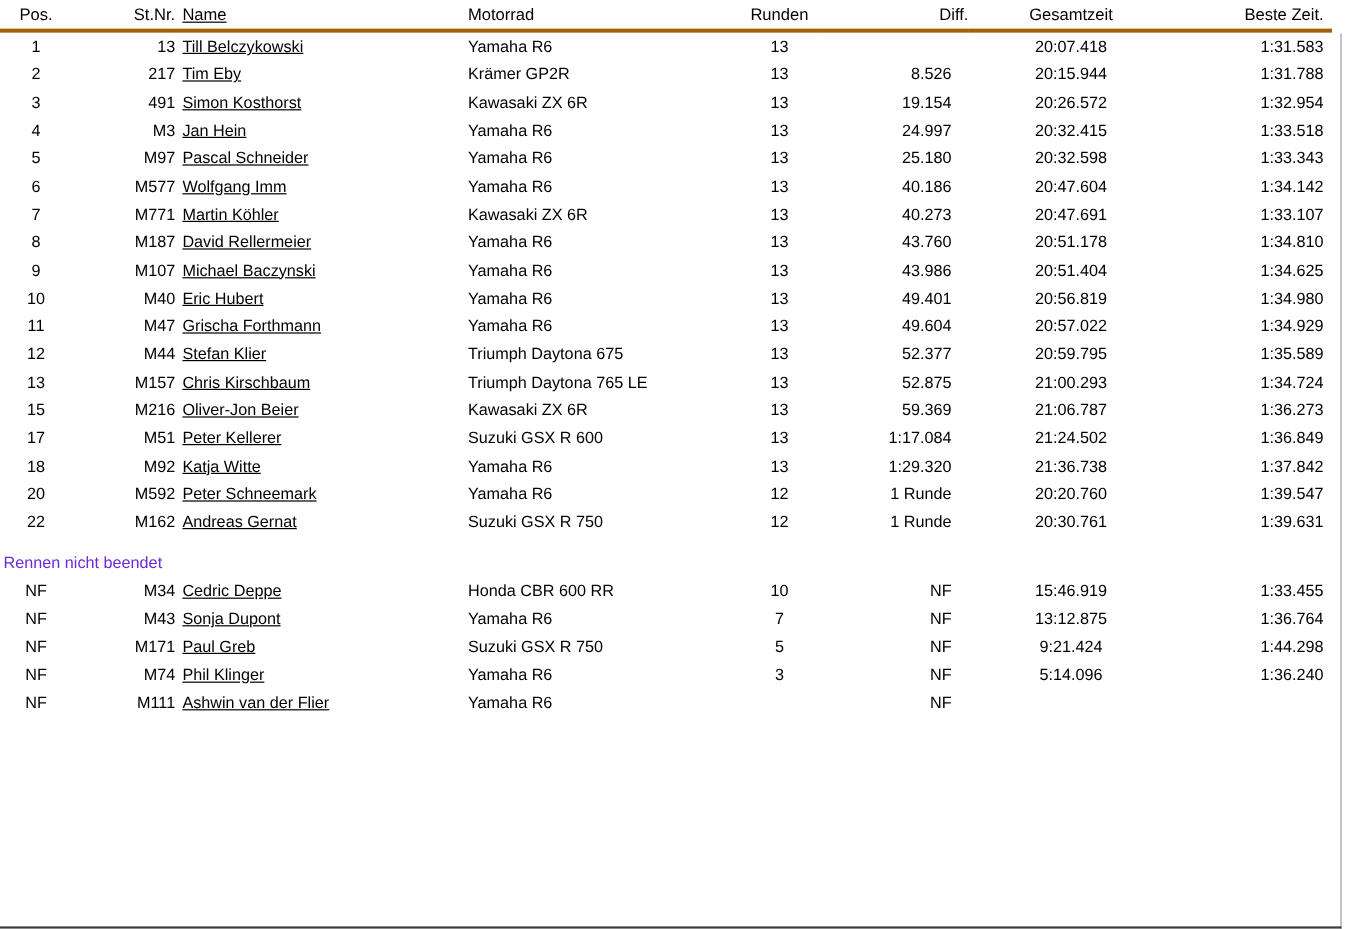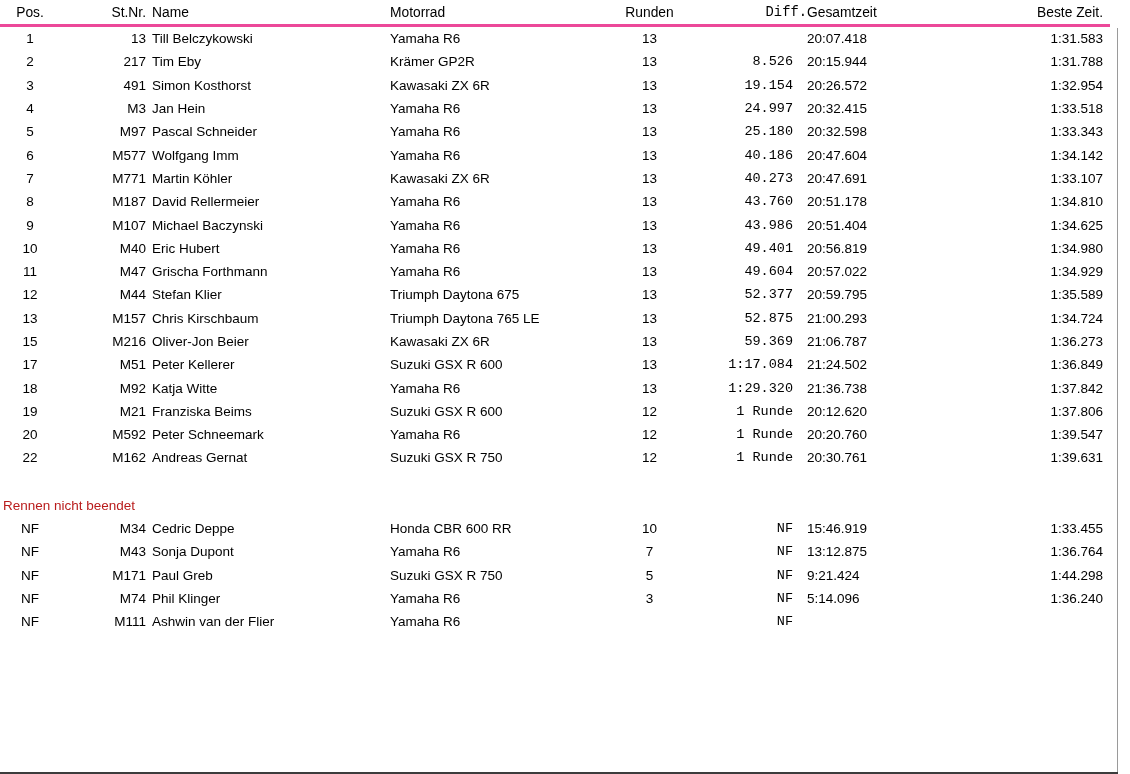--- a/index.html
+++ b/index.html
@@ -26,51 +26,51 @@
     padding: 0;
     white-space: nowrap;
     overflow: visible;
     font-weight: normal;
     vertical-align: middle;
   }
   thead th {
     height: 24px;
     font-weight: bold;
     font-size: 13.8px;
-    border-bottom: 3px solid #ec4899;
+    border-bottom: 3px solid #a16207;
   }
   tbody td { height: 23.3px; }
 
   
   col.c-pos        { width: 60px; }
   col.c-stnr       { width: 86px; }
   col.c-name       { width: 239px; }
   col.c-motorrad   { width: 235px; }
   col.c-runden     { width: 62px; }
   col.c-diff       { width: 125px; }
   col.c-gesamtzeit { width: 173px; }
   col.c-bestezeit  { width: 130px; }
 
   .col-pos        { text-align: center; }
   .col-stnr       { text-align: right; }
-  .col-name       { text-align: left;  padding-left: 6px !important; }
+  .col-name       { text-align: left;  padding-left: 6px !important; text-decoration: underline; }
   .col-motorrad   { text-align: left;  padding-left: 5px !important; }
   .col-runden     { text-align: center; padding-right: 3px !important; }
-  .col-diff       { text-align: right; padding-right: 14px !important; font-family: Liberation Mono, monospace; }
+  .col-diff       { text-align: right; padding-right: 14px !important; }
   th.col-diff     { padding-right: 0 !important; }
-  .col-gesamtzeit { text-align: left; padding-right: 2px !important; }
+  .col-gesamtzeit { text-align: center; padding-right: 2px !important; }
   .col-bestezeit  { text-align: right; padding-right: 7px !important; }
 
   .section-label {
-    margin-top: 24px;
+    margin-top: 11px;
     height: 23.3px;
     line-height: 23.3px;
     padding-left: 3px;
     font-size: 13.5px;
-    color: #b91c1c;
+    color: #6d28d9;
   }
   .page-edge-line {
     position: absolute;
     top: 28px;
     left: 1117px;
     width: 1px;
     height: 746px;
     background: #9a9a9a;
   }
   .page-bottom-rule {
@@ -263,30 +263,20 @@
         <td class="col-pos">18</td>
         <td class="col-stnr">M92</td>
         <td class="col-name">Katja Witte</td>
         <td class="col-motorrad">Yamaha R6</td>
         <td class="col-runden">13</td>
         <td class="col-diff">1:29.320</td>
         <td class="col-gesamtzeit">21:36.738</td>
         <td class="col-bestezeit">1:37.842</td>
       </tr>
       <tr>
-        <td class="col-pos">19</td>
-        <td class="col-stnr">M21</td>
-        <td class="col-name">Franziska Beims</td>
-        <td class="col-motorrad">Suzuki GSX R 600</td>
-        <td class="col-runden">12</td>
-        <td class="col-diff">1 Runde</td>
-        <td class="col-gesamtzeit">20:12.620</td>
-        <td class="col-bestezeit">1:37.806</td>
-      </tr>
-      <tr>
         <td class="col-pos">20</td>
         <td class="col-stnr">M592</td>
         <td class="col-name">Peter Schneemark</td>
         <td class="col-motorrad">Yamaha R6</td>
         <td class="col-runden">12</td>
         <td class="col-diff">1 Runde</td>
         <td class="col-gesamtzeit">20:20.760</td>
         <td class="col-bestezeit">1:39.547</td>
       </tr>
       <tr>

